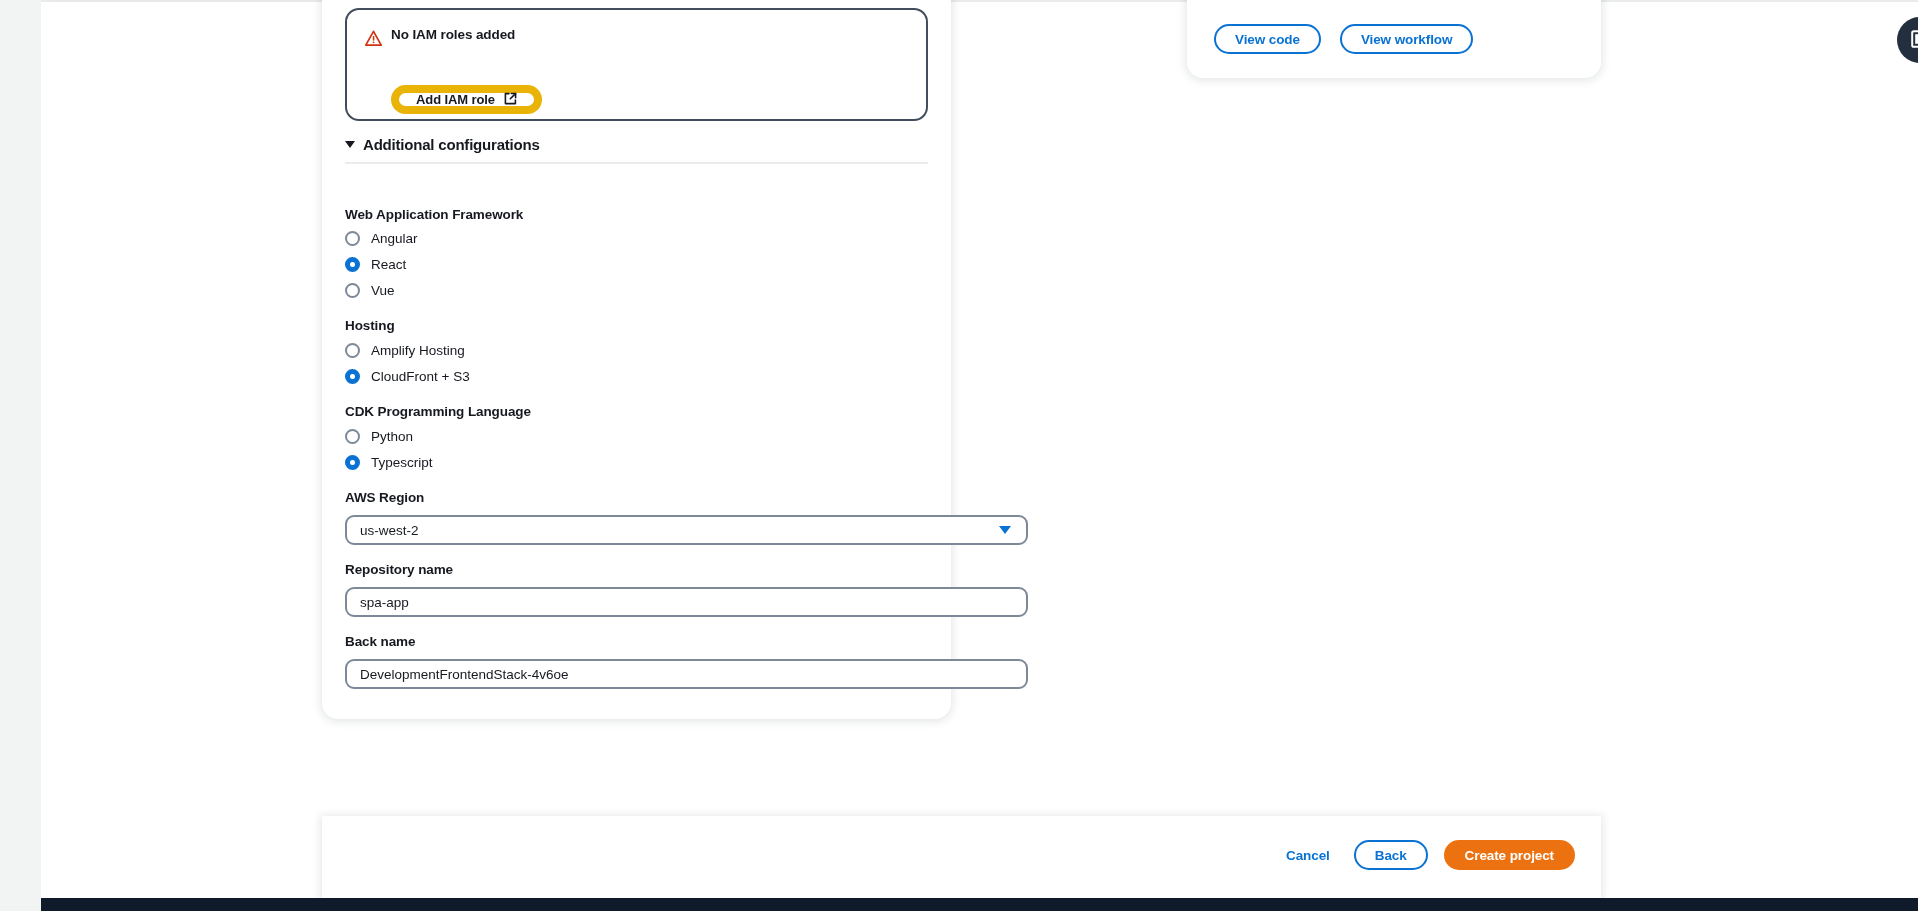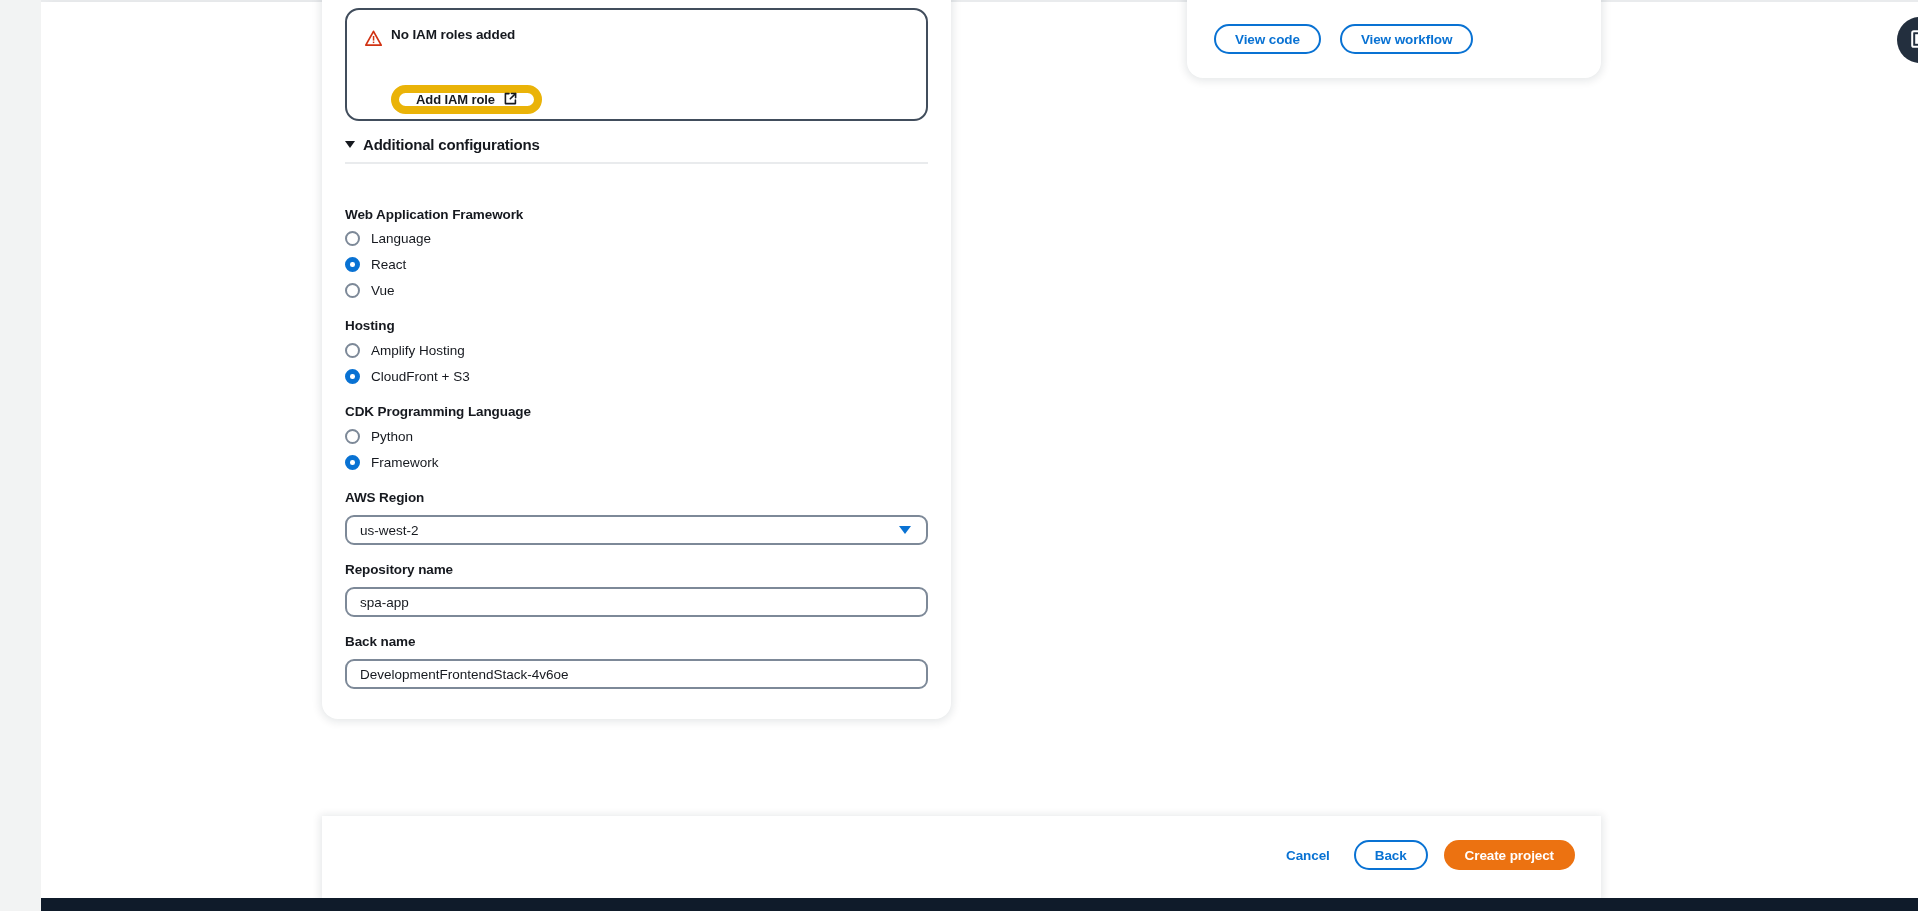--- a/index.html
+++ b/index.html
@@ -155,21 +155,21 @@
   }
 
   
   .field-label {
     position: absolute; left: 304px;
     font-size: 13.5px; font-weight: bold; color: #16191f;
     letter-spacing: -0.1px;
   }
   .input-box {
     position: absolute; left: 304px;
-    width: 583px; height: 30px;
+    width: 683px; height: 30px;
     border: 2px solid #7d8998;
     border-radius: 9px;
     background: #ffffff;
     display: flex; align-items: center;
     padding: 0 13px;
     font-size: 13.5px; color: #16191f;
     cursor: text;
   }
   .select-box {
     justify-content: space-between;
@@ -298,21 +298,21 @@
 
   <div class="exp-header">
     <span class="exp-caret"></span>
     <span class="exp-title">Additional configurations</span>
   </div>
   <div class="exp-divider"></div>
 
   <div class="group-label" style="top:207px;">Web Application Framework</div>
   <div class="radio-row" style="top:231px;">
     <span class="radio"></span>
-    <span class="radio-label">Language</span>
+    <span class="radio-label">Angular</span>
   </div>
   <div class="radio-row" style="top:257px;">
     <span class="radio checked"></span>
     <span class="radio-label">React</span>
   </div>
   <div class="radio-row" style="top:283px;">
     <span class="radio"></span>
     <span class="radio-label">Vue</span>
   </div>
 
@@ -326,21 +326,21 @@
     <span class="radio-label">CloudFront + S3</span>
   </div>
 
   <div class="group-label" style="top:404px;">CDK Programming Language</div>
   <div class="radio-row" style="top:429px;">
     <span class="radio"></span>
     <span class="radio-label">Python</span>
   </div>
   <div class="radio-row" style="top:455px;">
     <span class="radio checked"></span>
-    <span class="radio-label">Framework</span>
+    <span class="radio-label">Typescript</span>
   </div>
 
   <div class="field-label" style="top:490px;">AWS Region</div>
   <div class="input-box select-box" style="top:515px;">
     <span>us-west-2</span>
     <span class="select-caret"></span>
   </div>
 
   <div class="field-label" style="top:562px;">Repository name</div>
   <div class="input-box" style="top:587px;">

